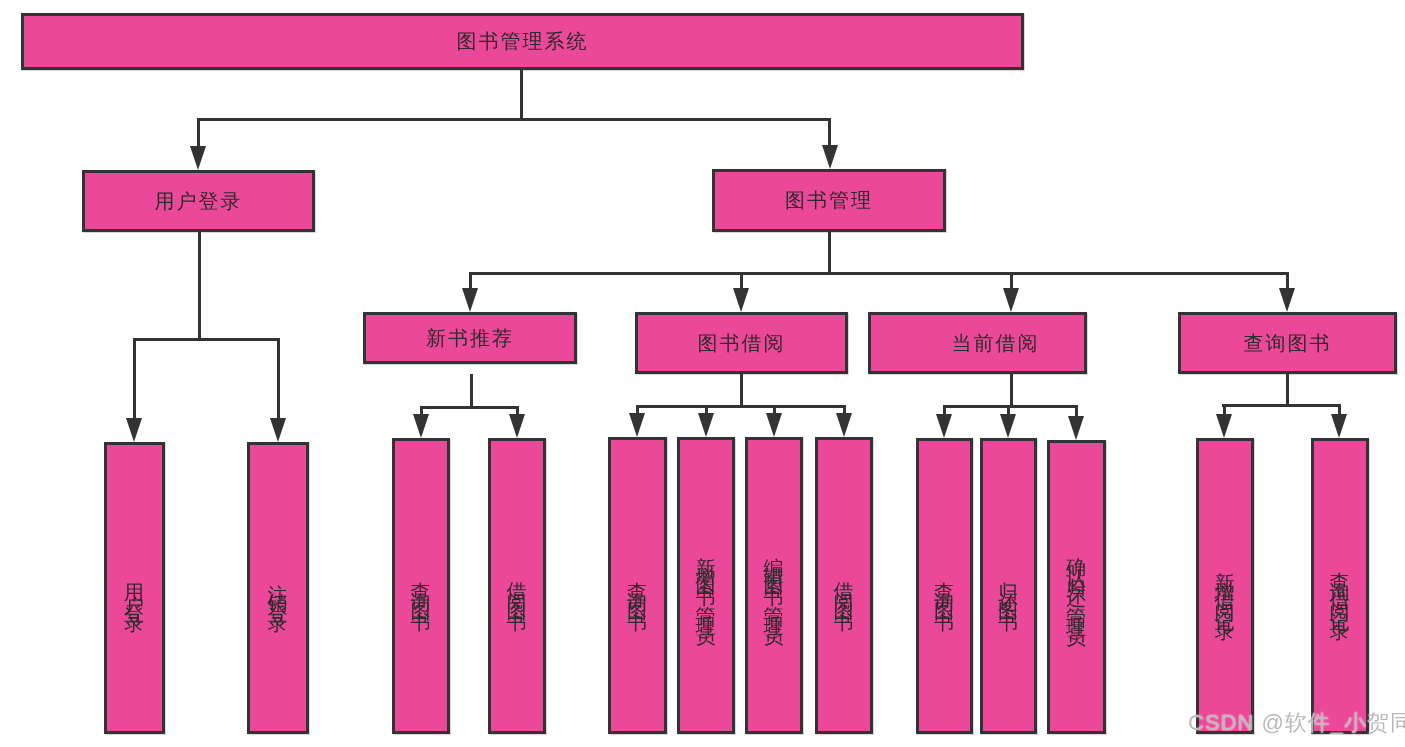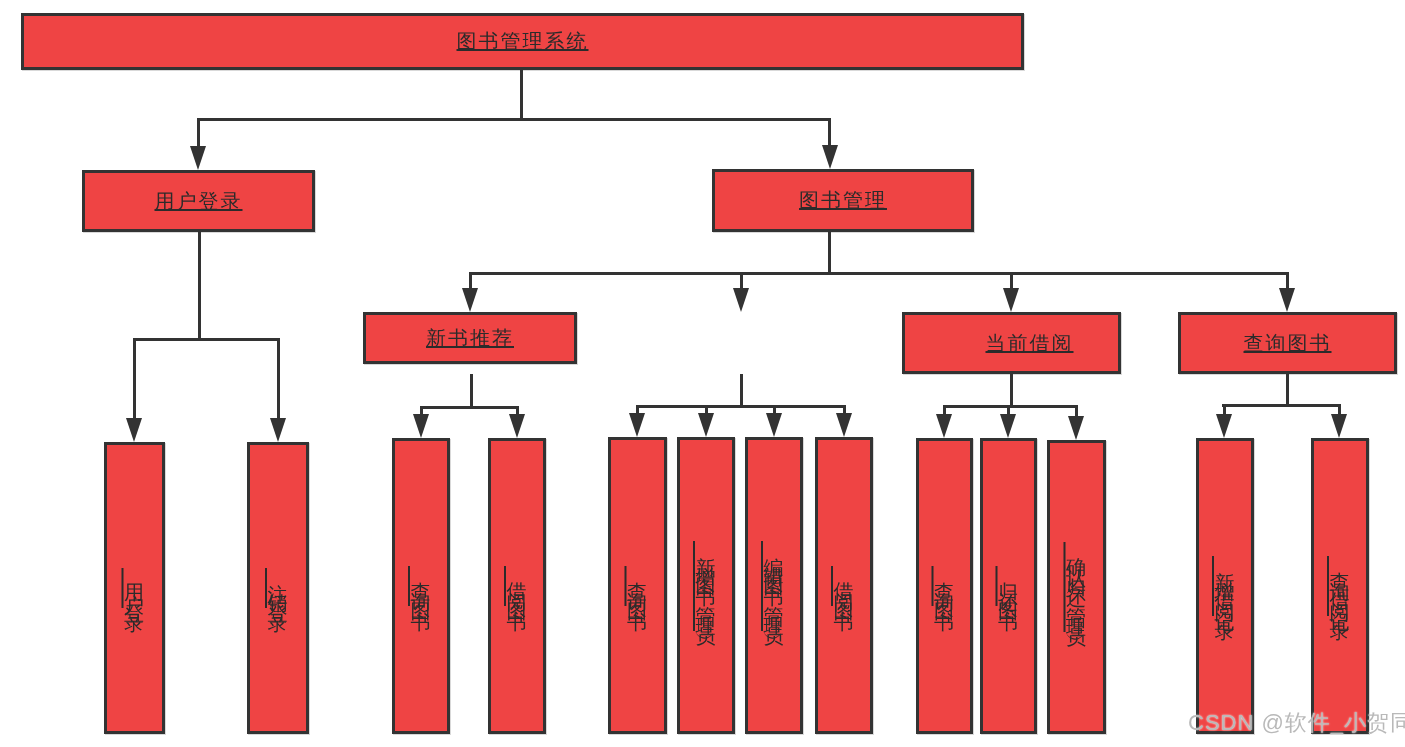--- a/index.html
+++ b/index.html
@@ -4,25 +4,24 @@
 <style>
   html,body { margin:0; padding:0; background:#fff; }
   .stage {
     position:relative; width:1405px; height:747px; overflow:hidden;
     background:var(--background,#ffffff);
     font-family:"Liberation Sans","DejaVu Sans",sans-serif;
     color:var(--text,#2b2b2b);
   }
   .box {
     position:absolute; box-sizing:border-box;
-    border:3px solid var(--line,#333333); background:#ef4444;
+    border:3px solid var(--line,#333333); background:#ec4899;
     display:flex; align-items:center; justify-content:center;
     font-size:20px; letter-spacing:2px;
     box-shadow:1px 1px 0 rgba(0,0,0,0.15);
-    text-decoration:underline;
   }
   .vbox { letter-spacing:0; }
   .vbox .vtext {
     writing-mode:vertical-rl; text-orientation:mixed;
     font-size:20px; letter-spacing:10px; line-height:1;
   }
   .hline,.vline { position:absolute; background:var(--line,#333333); }
   .hline { height:3px; }
   .vline { width:3px; }
   .arrow {
@@ -45,42 +44,43 @@
   <div class="box" style="left:21px;top:13px;width:1003px;height:57px;">图书管理系统</div>
 
   <div class="vline" style="left:520px;top:70px;height:48px;"></div>
   <div class="hline" style="left:197px;top:118px;width:634px;"></div>
   <div class="vline" style="left:197px;top:118px;height:30px;"></div>
   <div class="arrow" style="left:190px;top:146px;"></div>
   <div class="vline" style="left:828px;top:118px;height:30px;"></div>
   <div class="arrow" style="left:822px;top:145px;"></div>
 
   <div class="box" style="left:82px;top:170px;width:233px;height:62px;">用户登录</div>
-  <div class="box" style="left:712px;top:169px;width:262px;height:63px;">图书管理</div>
+  <div class="box" style="left:712px;top:169px;width:234px;height:63px;">图书管理</div>
 
   <div class="vline" style="left:198px;top:232px;height:106px;"></div>
   <div class="hline" style="left:133px;top:338px;width:147px;"></div>
   <div class="vline" style="left:133px;top:338px;height:80px;"></div>
   <div class="arrow" style="left:126px;top:418px;"></div>
   <div class="vline" style="left:277px;top:338px;height:80px;"></div>
   <div class="arrow" style="left:270px;top:418px;"></div>
 
   <div class="vline" style="left:828px;top:232px;height:40px;"></div>
   <div class="hline" style="left:469px;top:272px;width:818px;"></div>
   <div class="vline" style="left:469px;top:272px;height:18px;"></div>
   <div class="arrow" style="left:462px;top:288px;"></div>
   <div class="vline" style="left:740px;top:272px;height:18px;"></div>
   <div class="arrow" style="left:733px;top:288px;"></div>
   <div class="vline" style="left:1010px;top:272px;height:18px;"></div>
   <div class="arrow" style="left:1003px;top:288px;"></div>
   <div class="vline" style="left:1286px;top:272px;height:18px;"></div>
   <div class="arrow" style="left:1279px;top:288px;"></div>
 
   <div class="box" style="left:363px;top:312px;width:214px;height:52px;">新书推荐</div>
-  <div class="box" style="left:902px;top:312px;width:219px;height:62px;padding-left:36px;">当前借阅</div>
+  <div class="box" style="left:635px;top:312px;width:213px;height:62px;">图书借阅</div>
+  <div class="box" style="left:868px;top:312px;width:219px;height:62px;padding-left:36px;">当前借阅</div>
   <div class="box" style="left:1178px;top:312px;width:219px;height:62px;">查询图书</div>
 
   <div class="vline" style="left:470px;top:374px;height:32px;"></div>
   <div class="hline" style="left:420px;top:406px;width:99px;"></div>
   <div class="vline" style="left:420px;top:406px;height:10px;"></div>
   <div class="arrow" style="left:413px;top:414px;"></div>
   <div class="vline" style="left:516px;top:406px;height:10px;"></div>
   <div class="arrow" style="left:509px;top:414px;"></div>
 
   <div class="vline" style="left:740px;top:374px;height:31px;"></div>

